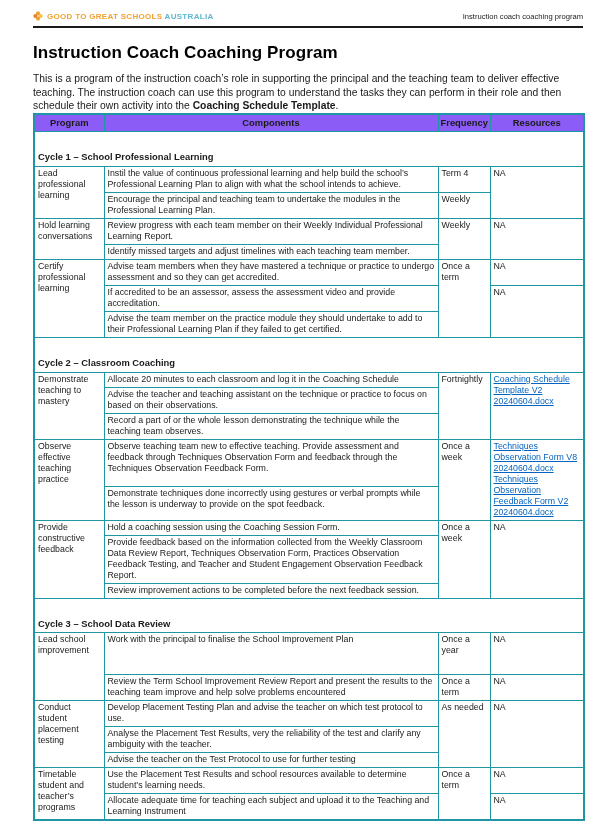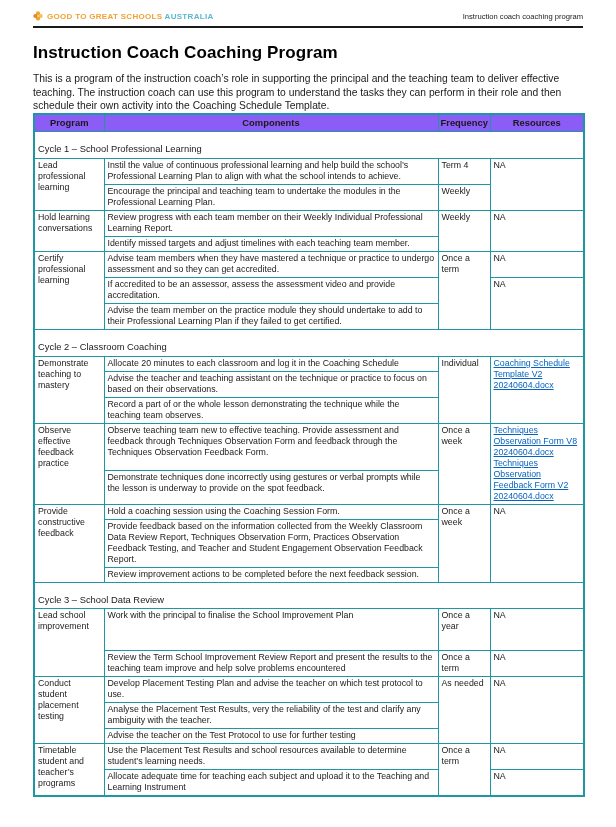--- a/index.html
+++ b/index.html
@@ -13,30 +13,30 @@
     display:flex; justify-content:space-between; align-items:flex-end;
     padding-bottom:5px; border-bottom:2px solid #1a1a1a;
   }
   .brand-wrap { display:flex; align-items:center; gap:4px; }
   .brand { font-size:8px; font-weight:bold; color:#F0A232; letter-spacing:.3px; }
   .brand-suffix { color:#5BB8CE; font-weight:bold; }
   .doc-ref { font-size:7.6px; color:#222; }
   
   h1 { font-size:17px; font-weight:bold; color:#000; margin:15px 0 9px 0; letter-spacing:.1px; }
   .intro { font-size:10.3px; line-height:1.32; margin:0; }
-  .intro b { font-weight:normal; }
+  .intro b { font-weight:bold; }
   .subtitle { text-align:center; color:#2B95B4; font-weight:bold; font-size:10.3px; margin:9px 0 7px 0; }
   
   table.coach {
     border-collapse:collapse; width:550px; table-layout:fixed;
     font-size:8.8px; line-height:1.25; border:2px solid #1E96A4;
   }
   .coach th, .coach td { border:1px solid #1E96A4; padding:1px 3px 2px 3px; vertical-align:top; text-align:left; overflow:hidden; }
   .coach th { background:#8b5cf6; text-align:center; font-weight:bold; font-size:9.4px; padding:2px 2px 3px 2px; }
-  tr.section td { font-weight:normal; font-size:9.4px; padding:11px 3px 3px 3px; }
+  tr.section td { font-weight:bold; font-size:9.4px; padding:19px 3px 3px 3px; }
   td.tall { height:38px; }
   a.res-link { color:#0563C1; text-decoration:underline; display:block; word-wrap:break-word; }
   .res-na, .freq { white-space:normal; }
 </style>
 </head>
 <body>
 
 <div class="page">
 
   <div class="hdr-line">
@@ -107,33 +107,33 @@
     <tr>
       <td>Advise the team member on the practice module they should undertake to add to their Professional Learning Plan if they failed to get certified.</td>
     </tr>
 
     <tr class="section">
       <td colspan="4">Cycle 2 – Classroom Coaching</td>
     </tr>
     <tr>
       <td rowspan="3">Demonstrate teaching to mastery</td>
       <td>Allocate 20 minutes to each classroom and log it in the Coaching Schedule</td>
-      <td rowspan="3" class="freq">Individual</td>
+      <td rowspan="3" class="freq">Fortnightly</td>
       <td rowspan="3">
         <a class="res-link" href="#">Coaching Schedule Template V2 20240604.docx</a>
       </td>
     </tr>
     <tr>
       <td>Advise the teacher and teaching assistant on the technique or practice to focus on based on their observations.</td>
     </tr>
     <tr>
       <td>Record a part of or the whole lesson demonstrating the technique while the teaching team observes.</td>
     </tr>
     <tr>
-      <td rowspan="2">Observe effective feedback practice</td>
+      <td rowspan="2">Observe effective teaching practice</td>
       <td>Observe teaching team new to effective teaching. Provide assessment and feedback through Techniques Observation Form and feedback through the Techniques Observation Feedback Form.</td>
       <td rowspan="2" class="freq">Once a week</td>
       <td rowspan="2">
         <a class="res-link" href="#">Techniques Observation Form V8 20240604.docx</a>
         <a class="res-link" href="#">Techniques Observation Feedback Form V2 20240604.docx</a>
       </td>
     </tr>
     <tr>
       <td>Demonstrate techniques done incorrectly using gestures or verbal prompts while the lesson is underway to provide on the spot feedback.</td>
     </tr>

